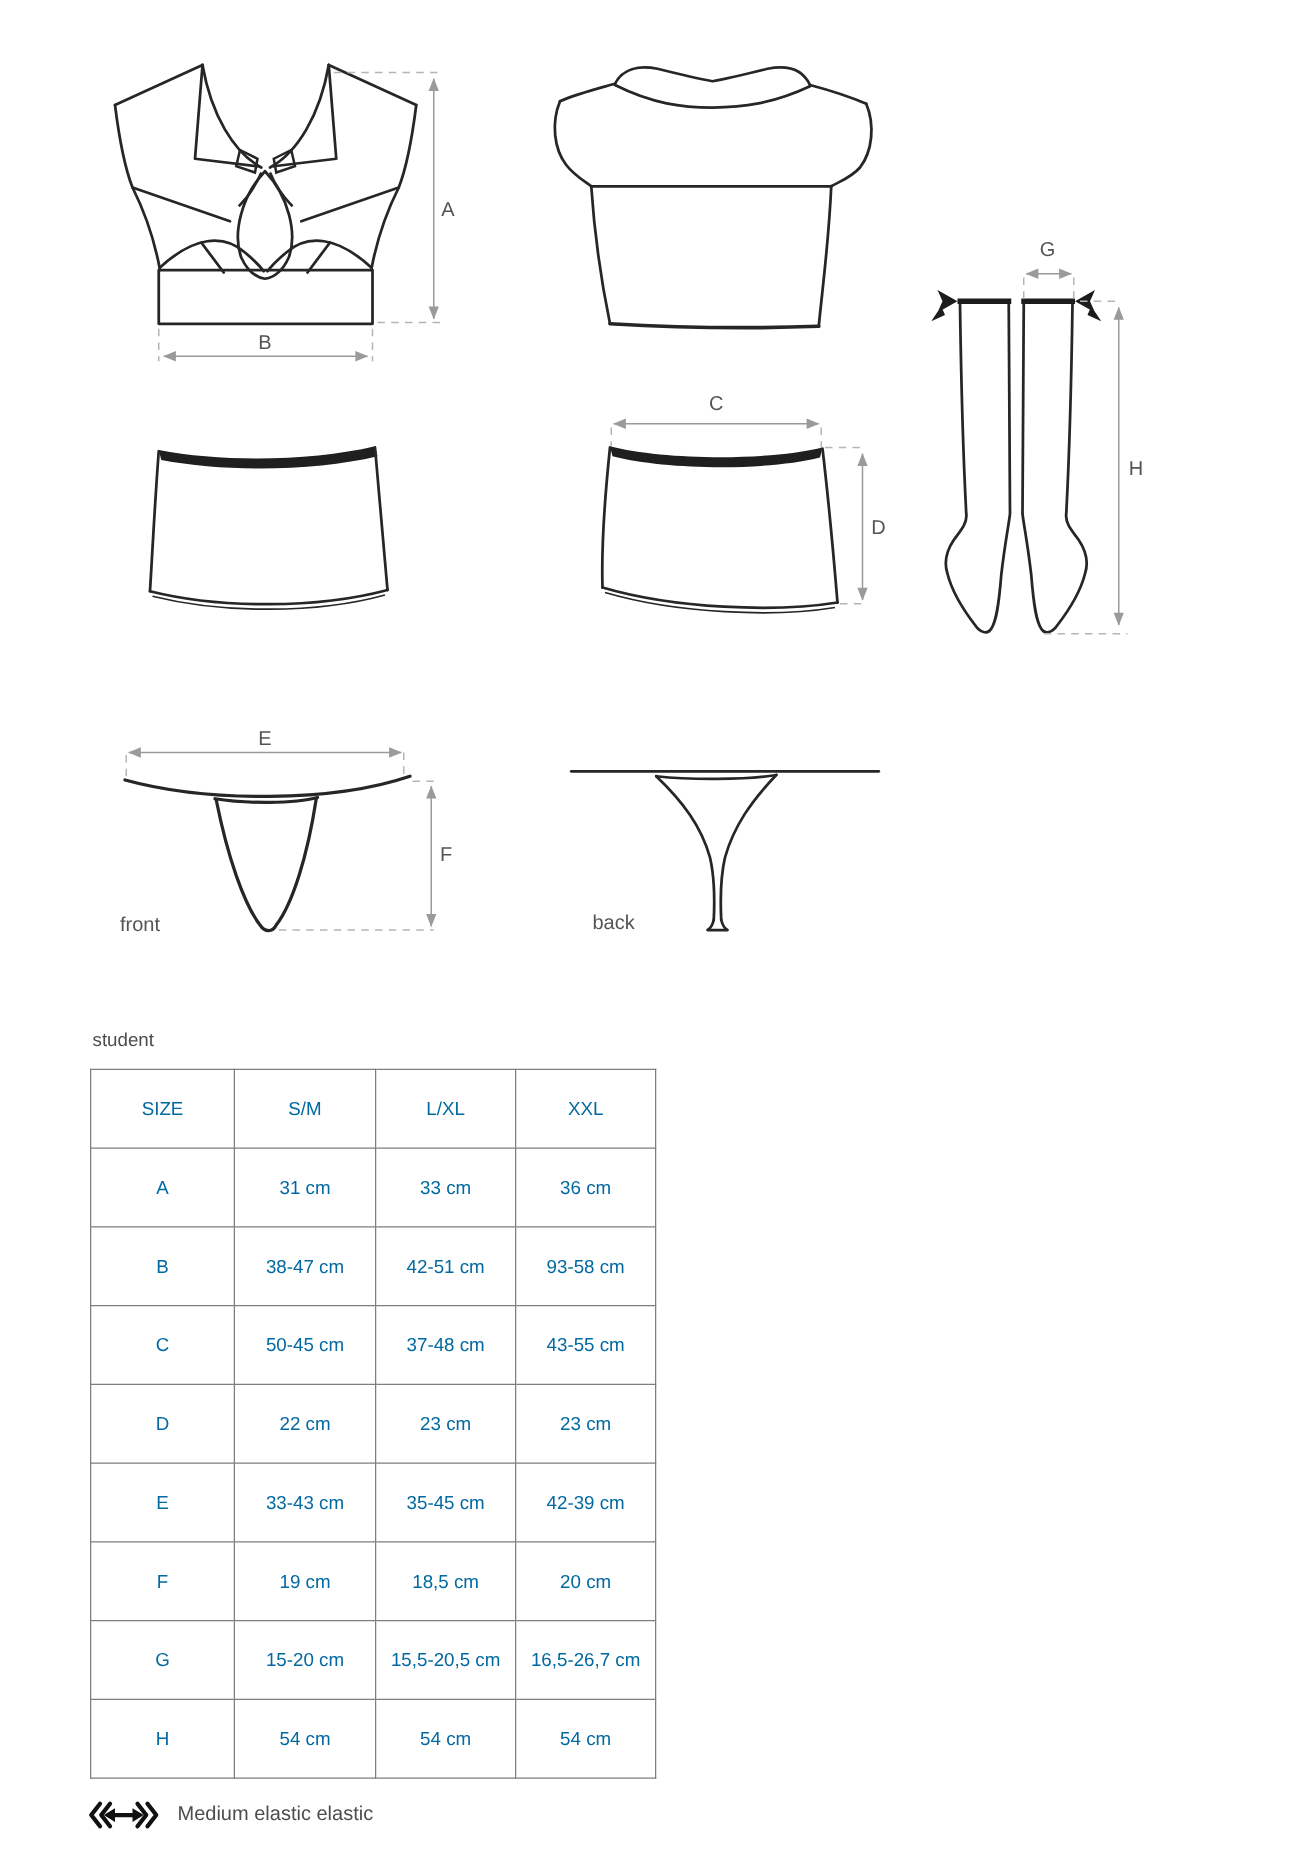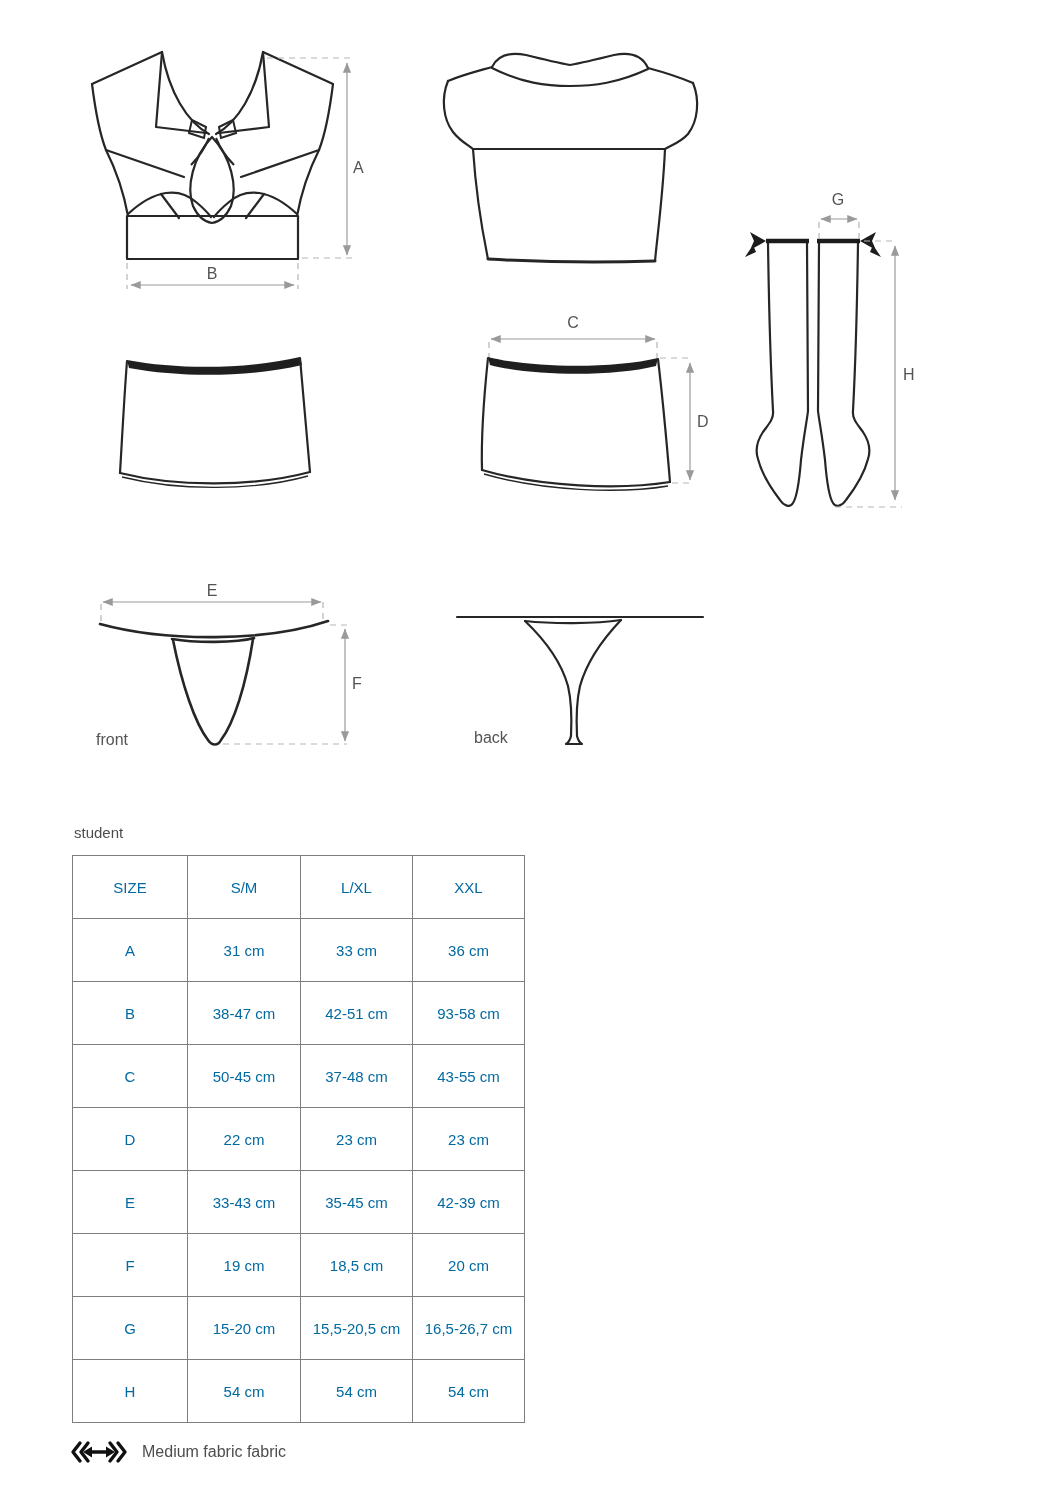--- a/index.html
+++ b/index.html
@@ -260,16 +260,16 @@
         <path d="M18,2 L11,11 L18,20"></path>
         <path d="M18,11 H40"></path>
         <path d="M40,2 L47,11 L40,20"></path>
         <path d="M48,2 L55,11 L48,20"></path>
       </g>
       <g fill="#111111">
         <path d="M13,11 L22,5.5 L22,16.5 Z"></path>
         <path d="M45,11 L36,5.5 L36,16.5 Z"></path>
       </g>
     </svg>
-    <span class="label">Medium fabric fabric</span>
+    <span class="label">Medium elastic elastic</span>
   </div>
 
 </div>
 
 </body></html>

